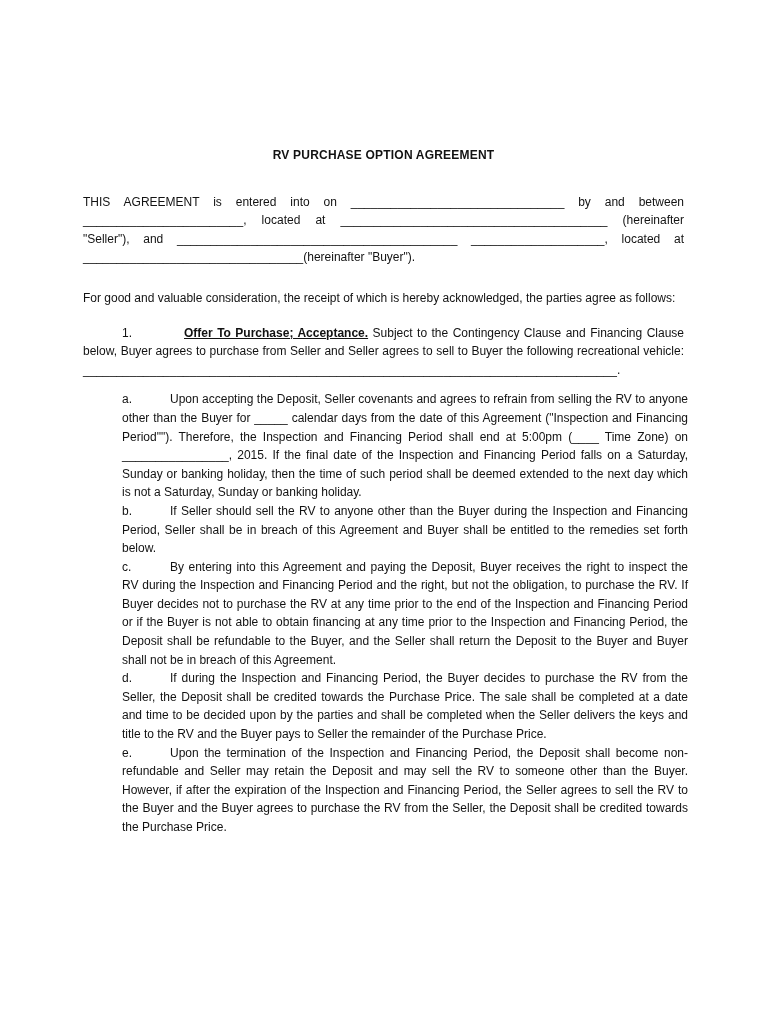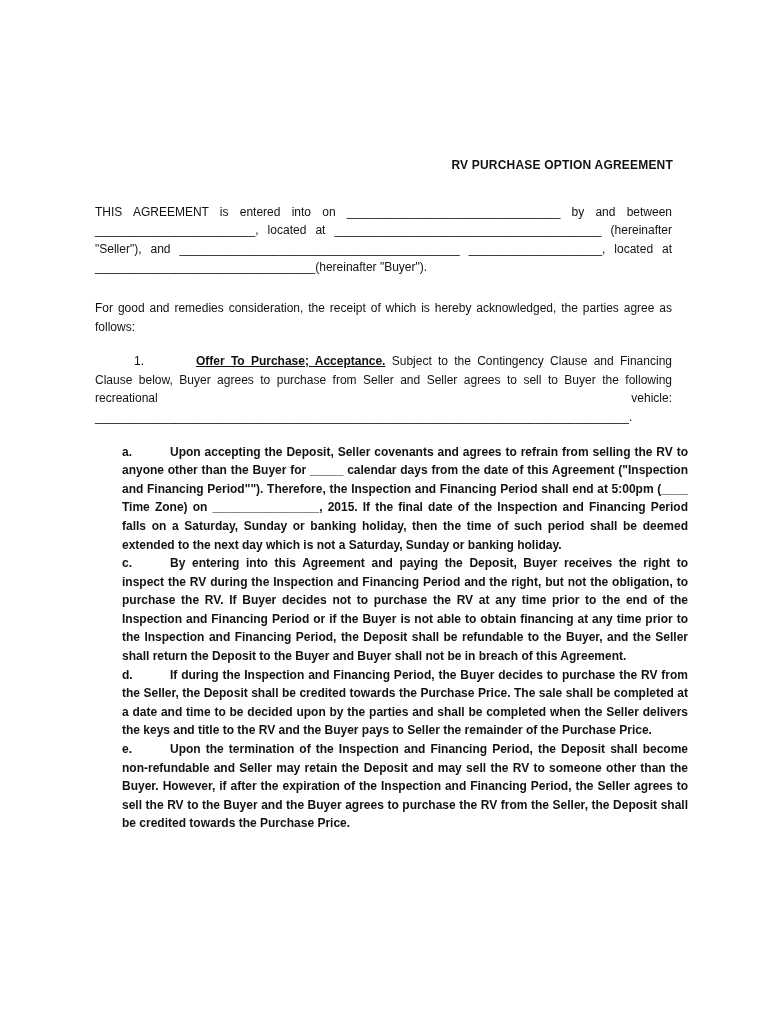--- a/index.html
+++ b/index.html
@@ -12,68 +12,71 @@
     font-family: "Liberation Sans", "DejaVu Sans", sans-serif;
     font-size: 12px;
     line-height: 18.6px;
     overflow: hidden;
     box-sizing: border-box;
     padding: 141px 82px 0 79px;
   }
   .title {
     font-size: 12px;
     font-weight: bold;
-    text-align: right;
-    margin: 15px;
+    text-align: center;
+    margin: 5px;
     letter-spacing: 0.2px;
   }
   .para {
-    margin: 16px;
+    margin: 4px;
     text-align: justify;
   }
   .intro { margin-top: 28px; }
   .consideration { margin-top: 22px; }
   .section-1 { margin-top: 16px; }
   .section-2 { margin-top: 18px; }
   .secnum {
     display: inline-block;
     margin-left: 39px;
     width: 62px;
   }
   .sechead { font-weight: bold; text-decoration: underline; }
   .secbody::before { content: " "; }
   .subs { margin-top: 11px; margin-left: 43px; }
-  .sub { margin: 0; text-align: justify; font-weight: bold; }
+  .sub { margin: 0; text-align: justify; }
   .sublet {
     display: inline-block;
     width: 48px;
   }
 </style>
 </head>
 <body>
 
 <div class="page">
 
   <h1 class="title">RV PURCHASE OPTION AGREEMENT</h1>
 
   <p class="para intro">THIS AGREEMENT is entered into on ________________________________ by and between ________________________, located at ________________________________________ (hereinafter "Seller"), and __________________________________________ ____________________, located at _________________________________(hereinafter "Buyer").</p>
 
-  <p class="para consideration">For good and remedies consideration, the receipt of which is hereby acknowledged, the parties agree as follows:</p>
+  <p class="para consideration">For good and valuable consideration, the receipt of which is hereby acknowledged, the parties agree as follows:</p>
 
   <p class="para section-1">
     <span class="secnum">1.</span><span class="sechead">Offer To Purchase; Acceptance.</span><span class="secbody">Subject to the Contingency Clause and Financing Clause below, Buyer agrees to purchase from Seller and Seller agrees to sell to Buyer the following recreational vehicle: ________________________________________________________________________________.</span>
   </p>
 
 
   <div class="subs">
 
     <p class="sub">
       <span class="sublet">a.</span><span>Upon accepting the Deposit, Seller covenants and agrees to refrain from selling the RV to anyone other than the Buyer for _____ calendar days from the date of this Agreement ("Inspection and Financing Period""). Therefore, the Inspection and Financing Period shall end at 5:00pm (____ Time Zone) on ________________, 2015. If the final date of the Inspection and Financing Period falls on a Saturday, Sunday or banking holiday, then the time of such period shall be deemed extended to the next day which is not a Saturday, Sunday or banking holiday.</span>
     </p>
 
+    <p class="sub">
+      <span class="sublet">b.</span><span>If Seller should sell the RV to anyone other than the Buyer during the Inspection and Financing Period, Seller shall be in breach of this Agreement and Buyer shall be entitled to the remedies set forth below.</span>
+    </p>
 
     <p class="sub">
       <span class="sublet">c.</span><span>By entering into this Agreement and paying the Deposit, Buyer receives the right to inspect the RV during the Inspection and Financing Period and the right, but not the obligation, to purchase the RV. If Buyer decides not to purchase the RV at any time prior to the end of the Inspection and Financing Period or if the Buyer is not able to obtain financing at any time prior to the Inspection and Financing Period, the Deposit shall be refundable to the Buyer, and the Seller shall return the Deposit to the Buyer and Buyer shall not be in breach of this Agreement.</span>
     </p>
 
     <p class="sub">
       <span class="sublet">d.</span><span>If during the Inspection and Financing Period, the Buyer decides to purchase the RV from the Seller, the Deposit shall be credited towards the Purchase Price. The sale shall be completed at a date and time to be decided upon by the parties and shall be completed when the Seller delivers the keys and title to the RV and the Buyer pays to Seller the remainder of the Purchase Price.</span>
     </p>
 
     <p class="sub">

